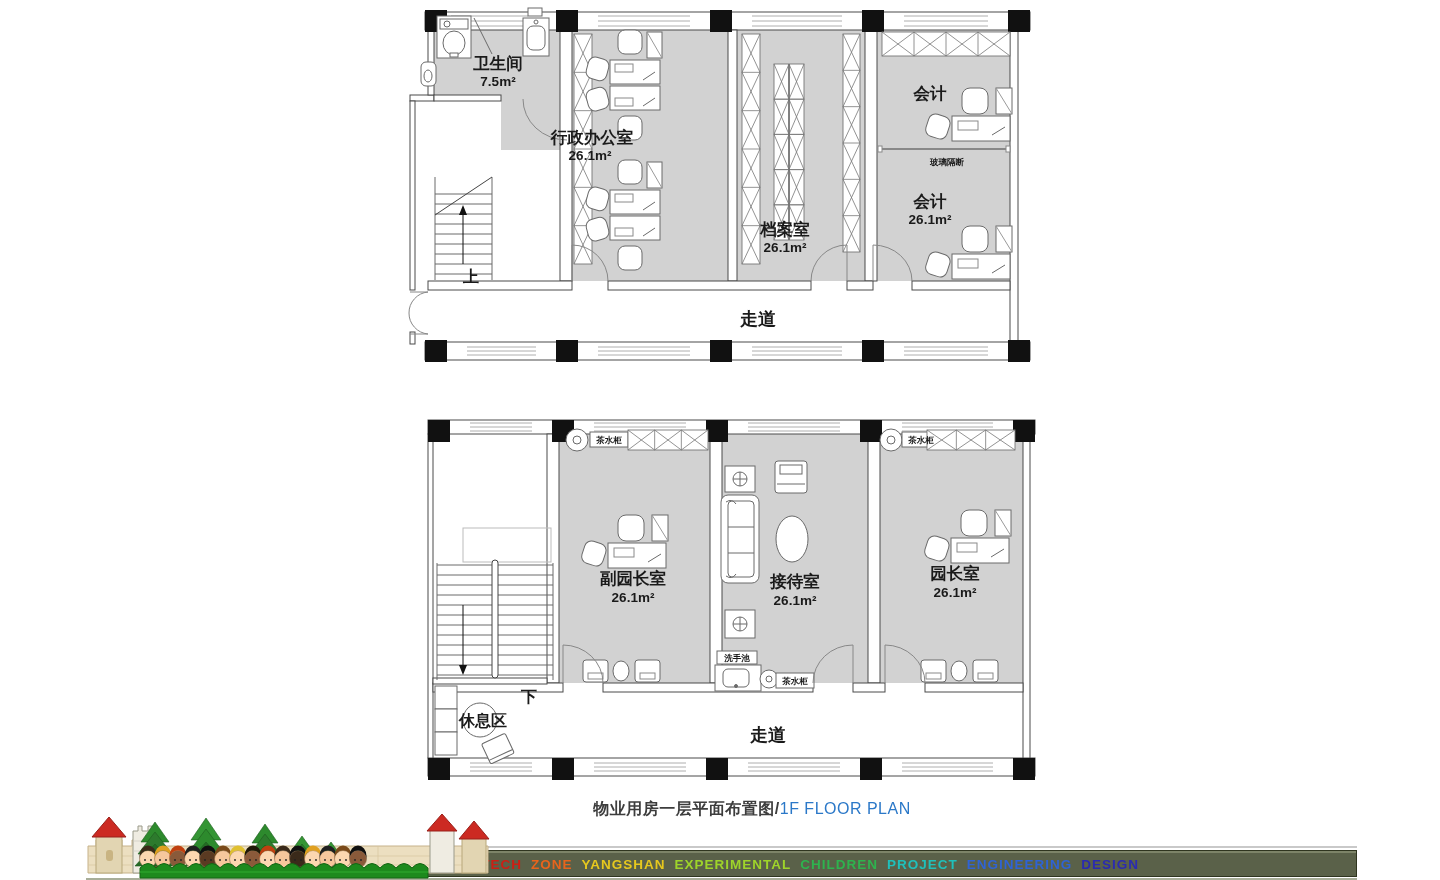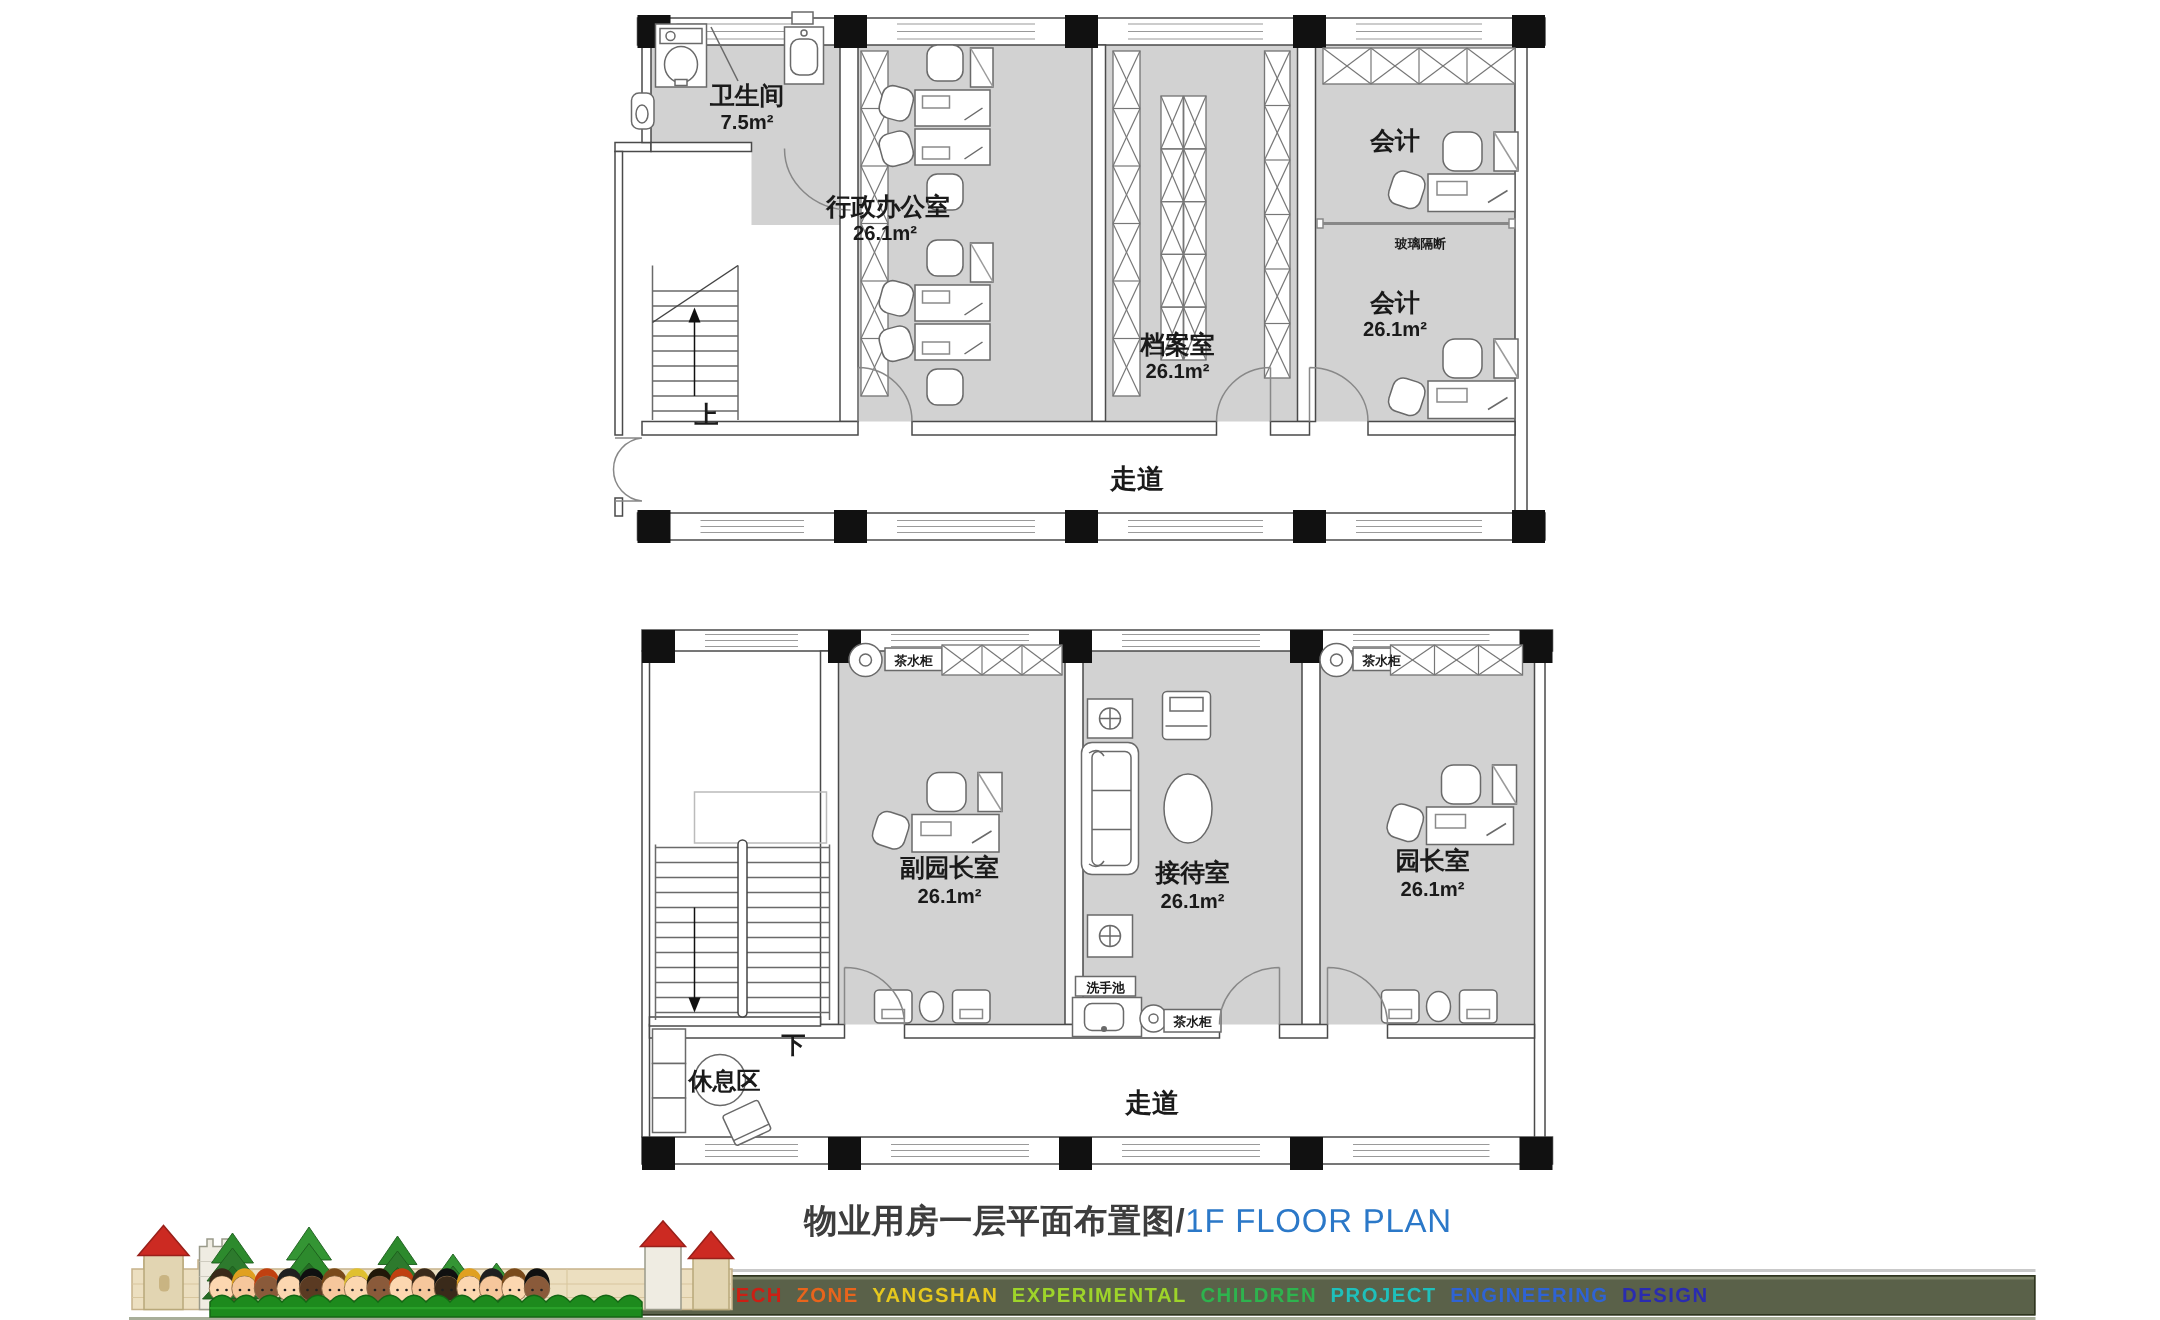--- a/index.html
+++ b/index.html
@@ -6,21 +6,21 @@
   .page{position:relative;width:1404px;height:880px;background:#fff;overflow:hidden;
         font-family:"Liberation Sans","DejaVu Sans",sans-serif;}
   svg{position:absolute;overflow:visible;}
   .plan text{font-family:"Liberation Sans","DejaVu Sans",sans-serif;fill:#1a1a1a;}
   .room-name{font-size:16.5px;font-weight:bold;}
   .room-area{font-size:13.5px;font-weight:bold;}
   .corridor-lbl{font-size:18px;font-weight:bold;}
   .stair-lbl{font-size:16px;font-weight:bold;}
   .tiny-lbl{font-size:8.5px;font-weight:bold;}
   .title{position:absolute;top:799px;left:752px;transform:translateX(-50%);
-         font-size:22px;white-space:nowrap;letter-spacing:0.5px;}
+         font-size:16px;white-space:nowrap;letter-spacing:0.5px;}
   .title .cn{color:#3d3d3d;font-weight:bold;}
   .title .en{color:#2b78c8;}
   .banner-topline{position:absolute;left:425px;top:846px;width:932px;height:2px;background:#c9c9c9;}
   .banner{position:absolute;left:425px;top:850px;width:932px;height:27px;background:#5a6149;
           border:1px solid #2f351f;box-sizing:border-box;box-shadow:inset 0 2px 0 #7d8468;
           line-height:25px;padding-left:12px;white-space:nowrap;overflow:hidden;}
   .banner span{font-size:13.5px;font-weight:bold;letter-spacing:1px;margin-right:9px;}
   .banner-underline{position:absolute;left:86px;top:878px;width:1271px;height:2px;background:#a8ae99;}
 </style>
 </head>

